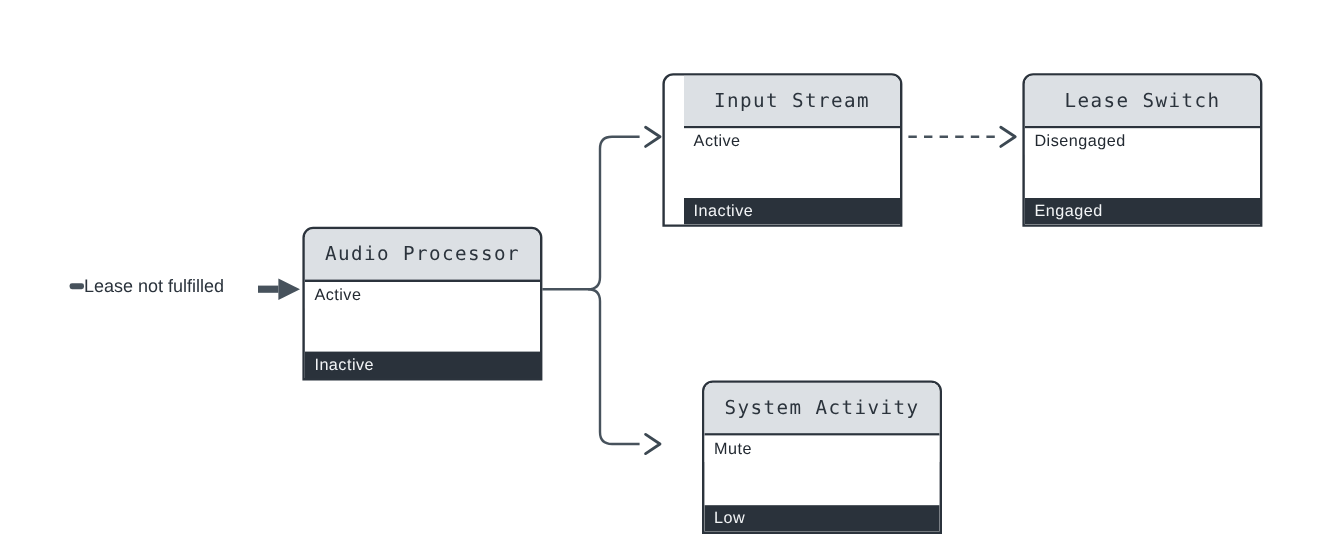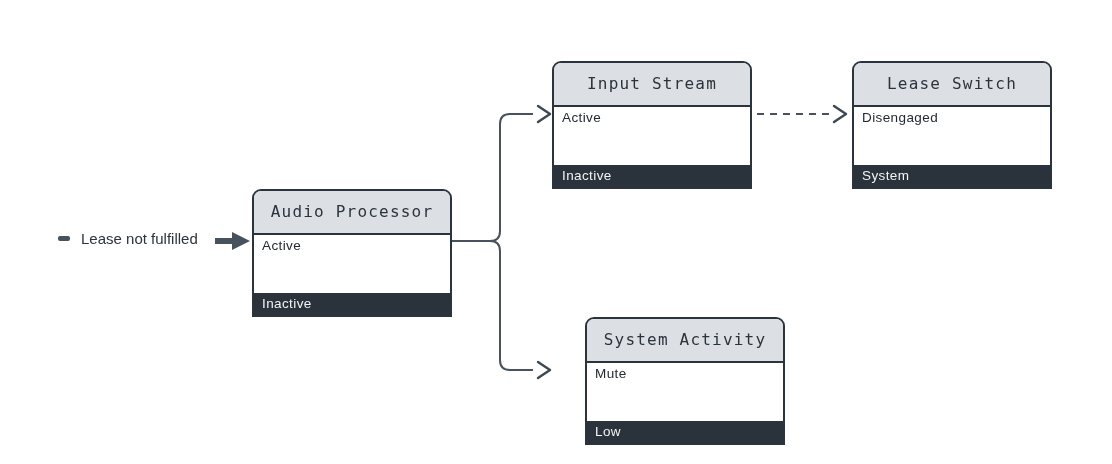--- a/index.html
+++ b/index.html
@@ -67,21 +67,21 @@
     background: #2a323b;
     color: #f2f4f6;
     margin-top: 36px;
   }
 
   
   .edge-label {
     position: absolute;
     display: flex;
     align-items: center;
-    gap: 11px;
+    gap: 0;
     white-space: nowrap;
   }
   .dash-stub {
     display: inline-block;
     width: 12px;
     height: 5px;
     border-radius: 2px;
     background: #47525c;
   }
   .edge-label-text {
@@ -125,30 +125,30 @@
     <span class="dash-stub"></span>
     <span class="edge-label-text">Lease not fulfilled</span>
   </div>
 
   <div class="node" style="left:252px; top:189px;">
     <div class="node-title">Audio Processor</div>
     <div class="node-row row-light">Active</div>
     <div class="node-row row-dark">Inactive</div>
   </div>
 
-  <div class="node" style="left:552px; top:61px;">
+  <div class="node" style="left:552px; top:61px;padding-left:16px;">
     <div class="node-title">Input Stream</div>
     <div class="node-row row-light">Active</div>
     <div class="node-row row-dark">Inactive</div>
   </div>
 
   <div class="node" style="left:852px; top:61px;">
     <div class="node-title">Lease Switch</div>
     <div class="node-row row-light">Disengaged</div>
-    <div class="node-row row-dark">System</div>
+    <div class="node-row row-dark">Engaged</div>
   </div>
 
   <div class="node" style="left:585px; top:317px;">
     <div class="node-title">System Activity</div>
     <div class="node-row row-light">Mute</div>
     <div class="node-row row-dark">Low</div>
   </div>
 
 </div>
 

